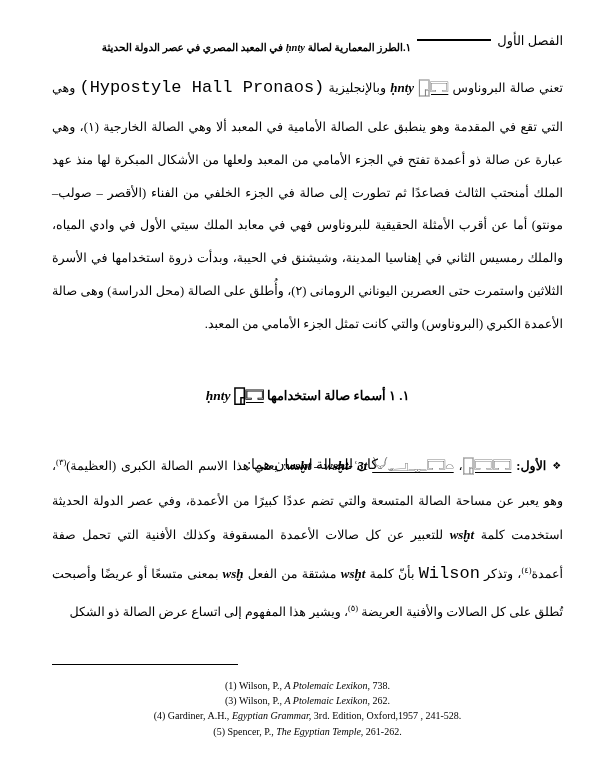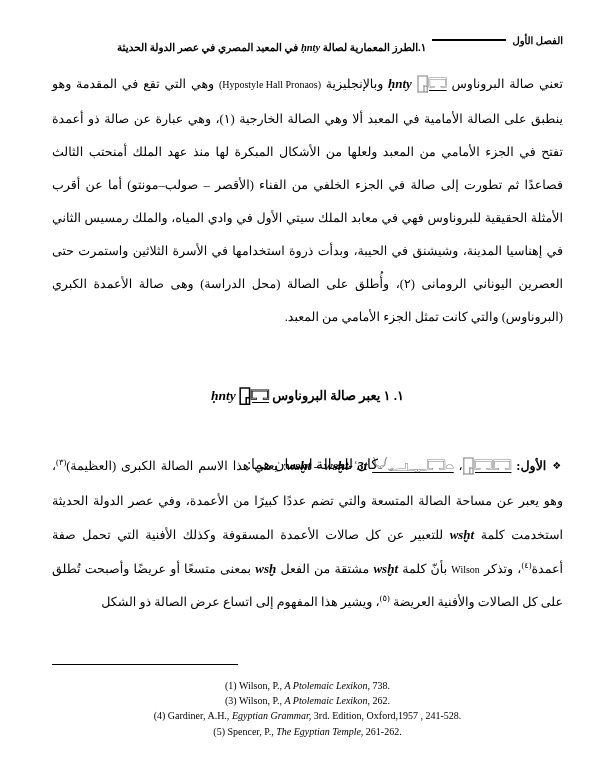--- a/index.html
+++ b/index.html
@@ -35,22 +35,22 @@
     flex-direction: row;
     align-items: center;
     justify-content: flex-start;
     direction: rtl;
     font-size: 10.5px;
     font-weight: bold;
     white-space: nowrap;
   }
   .header-chapter {
     font-family: "Liberation Serif", "DejaVu Serif", serif;
-    font-weight: bold;
-    font-size: 10px;
+    font-weight: normal;
+    font-size: 13px;
     letter-spacing: 0.2px;
   }
   .header-rule {
     flex: 0 0 auto;
     width: 74px;
     height: 0;
     border-top: 2.2px solid #000;
     margin: 0 6px 2px 6px;
   }
   .header-title {
@@ -87,22 +87,22 @@
     font-family: "Liberation Serif", "DejaVu Serif", serif;
     font-size: 13px;
     direction: ltr;
     unicode-bidi: embed;
     display: inline-block;
   }
   .latin {
     direction: ltr;
     unicode-bidi: embed;
     display: inline-block;
-    font-family: Liberation Serif, serif;
-    font-size: 10px;
+    font-family: Liberation Mono, monospace;
+    font-size: 17px;
   }
   .glyphs {
     direction: ltr;
     unicode-bidi: embed;
     display: inline-block;
     font-family: "DejaVu Sans", sans-serif;
     font-size: 14px;
     letter-spacing: -0.5px;
     vertical-align: -1px;
     text-decoration: underline;
@@ -194,21 +194,21 @@
     <span class="header-rule"></span>
     <span class="header-title"><span>١.الطرز المعمارية لصالة</span> <span class="hdr-translit">ḥnty</span> <span>في المعبد المصري في عصر الدولة الحديثة</span></span>
   </div>
 
   <div class="body-block">
     <p class="para"><span>تعني صالة البروناوس</span> <span class="glyphs">𓉗𓉐</span> <span class="translit">ḥnty</span> <span>وبالإنجليزية</span> <span class="latin">(Hypostyle Hall Pronaos)</span> <span>وهي التي</span> <span>تقع في المقدمة وهو ينطبق على الصالة الأمامية في المعبد ألا وهي الصالة الخارجية (١)، وهي عبارة عن صالة ذو أعمدة تفتح في الجزء الأمامي من المعبد ولعلها من الأشكال المبكرة لها منذ عهد الملك أمنحتب الثالث فصاعدًا ثم تطورت إلى صالة في الجزء الخلفي من الفناء (الأقصر – صولب–مونتو) أما عن أقرب الأمثلة الحقيقية للبروناوس فهي في معابد الملك سيتي الأول في وادي المياه، والملك رمسيس الثاني في إهناسيا المدينة، وشيشنق في الحيبة، وبدأت ذروة استخدامها في الأسرة الثلاثين واستمرت حتى العصرين اليوناني الرومانى (٢)، وأُطلق على الصالة (محل الدراسة) وهى صالة الأعمدة الكبري (البروناوس) والتي كانت تمثل الجزء الأمامي من المعبد.</span></p>
   </div>
 
   <div class="section-heading">
     <span>١. ١</span>
-    <span>يعبر صالة البروناوس</span>
+    <span>أسماء صالة استخدامها</span>
     <span class="glyphs">𓉗𓉐</span>
     <span class="translit">ḥnty</span>
   </div>
 
   <div class="intro-line">كان للصالة اسمان هما:</div>
 
   <div class="bullet-block">
     <p class="para"><span class="bullet-mark">❖</span><span class="lead-label">الأول:</span> <span class="glyphs">𓉗𓉐𓉐</span><span>،</span> <span class="glyphs">𓄋𓂝𓊃𓉐𓏏</span> <span class="translit">wsḫt – wsḫt-ʿ3t</span><span>: يعني هذا الاسم الصالة الكبرى (العظيمة)</span><sup class="fn">(٣)</sup><span>، وهو</span> <span>يعبر عن مساحة الصالة المتسعة والتي تضم عددًا كبيرًا من الأعمدة، وفي عصر الدولة الحديثة</span> <span>استخدمت كلمة</span> <span class="translit">wsḫt</span> <span>للتعبير عن كل صالات الأعمدة المسقوفة وكذلك الأفنية التي تحمل صفة أعمدة</span><sup class="fn">(٤)</sup><span>، وتذكر</span> <span class="latin">Wilson</span> <span>بأنّ كلمة</span> <span class="translit">wsḫt</span> <span>مشتقة من الفعل</span> <span class="translit">wsḫ</span> <span>بمعنى متسعًا أو عريضًا وأصبحت تُطلق</span> <span>على كل الصالات والأفنية العريضة</span> <sup class="fn">(٥)</sup><span>، ويشير هذا المفهوم إلى اتساع عرض الصالة ذو الشكل</span></p>
   </div>
 

